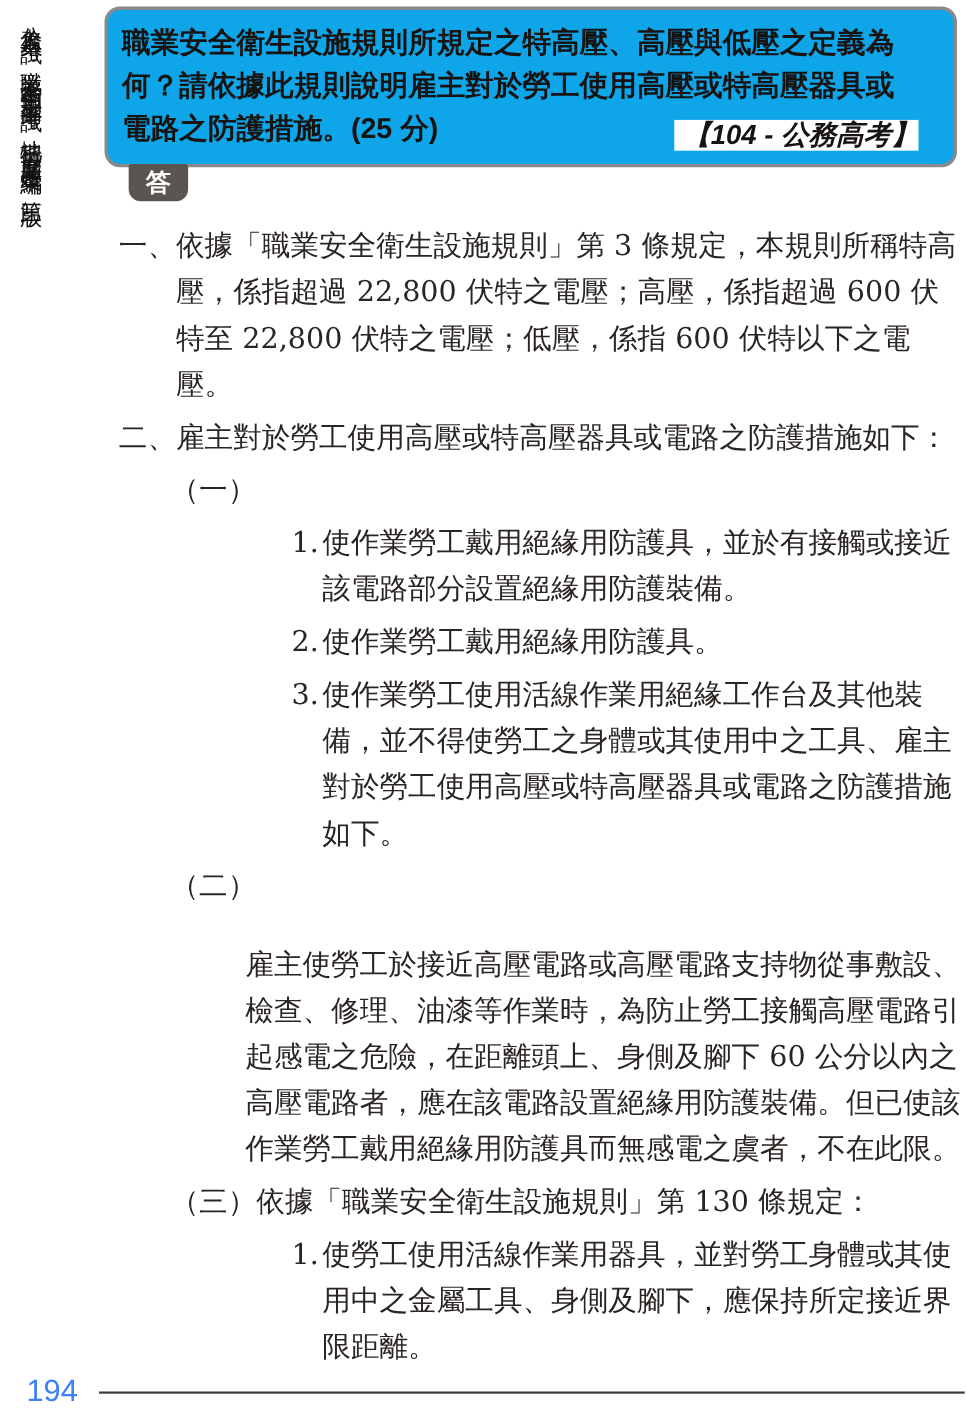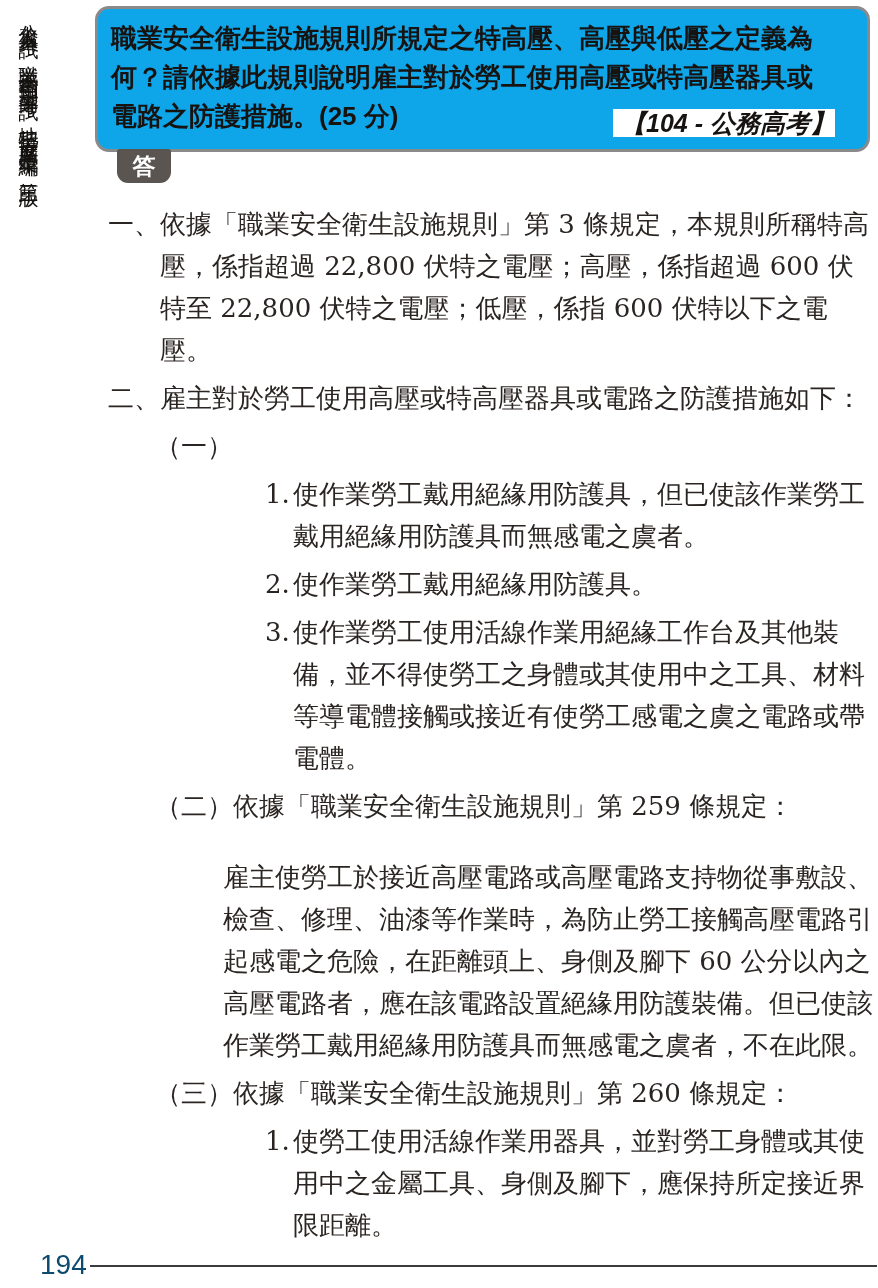--- a/index.html
+++ b/index.html
@@ -83,24 +83,24 @@
   .l2 { margin-left: 47px; }
   .m2 { min-width: 68px; }
   .l3 { margin-left: 157px; }
   .m3 { min-width: 28px; }
   .lp { margin-left: 115px; margin-top: 29px; }
   .txt { flex: 1 1 auto; }
 
   
   .pagenum {
     position: absolute;
-    left: 40px; top: 1249px;
+    left: 24px; top: 1249px;
     font-family: "Liberation Sans", "DejaVu Sans", sans-serif;
     font-size: 28px;
-    color: #0c4a6e;
+    color: #3b82f6;
   }
   .footrule {
     position: absolute;
     left: 90px; top: 1265px;
     width: 787px; height: 2px;
     background: #3c3c3c;
   }
 </style>
 </head>
 <body>
@@ -127,45 +127,44 @@
     <span class="marker m1">二、</span>
     <div class="txt">雇主對於勞工使用高壓或特高壓器具或電路之防護措施如下：</div>
   </div>
 
   <div class="block l2">
     <span class="marker m2">（一）</span>
   </div>
 
   <div class="block l3">
     <span class="marker m3">1.</span>
-    <div class="txt">使作業勞工戴用絕緣用防護具，但已使該作業勞工戴用絕緣用防護具而無感電之虞者。</div>
+    <div class="txt">使作業勞工戴用絕緣用防護具，並於有接觸或接近該電路部分設置絕緣用防護裝備。</div>
   </div>
 
   <div class="block l3">
     <span class="marker m3">2.</span>
     <div class="txt">使作業勞工戴用絕緣用防護具。</div>
   </div>
 
   <div class="block l3">
     <span class="marker m3">3.</span>
-    <div class="txt">使作業勞工使用活線作業用絕緣工作台及其他裝備，並不得使勞工之身體或其使用中之工具、材料等導電體接觸或接近有使勞工感電之虞之電路或帶電體。</div>
+    <div class="txt">使作業勞工使用活線作業用絕緣工作台及其他裝備，並不得使勞工之身體或其使用中之工具、雇主對於勞工使用高壓或特高壓器具或電路之防護措施如下。</div>
   </div>
 
   <div class="block l2">
     <span class="marker m2">（二）</span>
-    <div class="txt">依據「職業安全衛生設施規則」第 259 條規定：</div>
   </div>
 
   <div class="block lp">
     <div class="txt">雇主使勞工於接近高壓電路或高壓電路支持物從事敷設、檢查、修理、油漆等作業時，為防止勞工接觸高壓電路引起感電之危險，在距離頭上、身側及腳下 60 公分以內之高壓電路者，應在該電路設置絕緣用防護裝備。但已使該作業勞工戴用絕緣用防護具而無感電之虞者，不在此限。</div>
   </div>
 
   <div class="block l2">
     <span class="marker m2">（三）</span>
-    <div class="txt">依據「職業安全衛生設施規則」第 260 條規定：</div>
+    <div class="txt">依據「職業安全衛生設施規則」第 130 條規定：</div>
   </div>
 
   <div class="block l3">
     <span class="marker m3">1.</span>
     <div class="txt">使勞工使用活線作業用器具，並對勞工身體或其使用中之金屬工具、身側及腳下，應保持所定接近界限距離。</div>
   </div>
 
 </main>
 
 <span class="pagenum">194</span>

